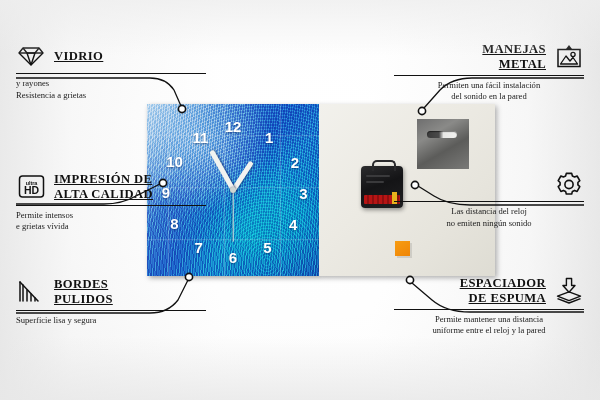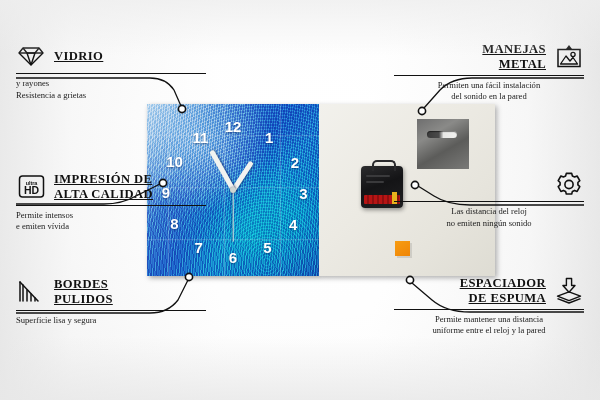--- a/index.html
+++ b/index.html
@@ -244,21 +244,21 @@
         </svg>
       </span>
       <div class="title">
         <div>IMPRESIÓN DE</div>
         <div>ALTA CALIDAD</div>
       </div>
     </div>
     <div class="rule"></div>
     <div class="desc">
       <div>Permite intensos</div>
-      <div>e emiten vívida</div>
+      <div>e grietas vívida</div>
     </div>
   </div>
 
   <div class="feat" id="f-bordes">
     <div class="head">
       <span class="ico">
         <svg width="26" height="24" viewBox="0 0 26 24">
           <g stroke="#111" stroke-width="1.5" stroke-linecap="round">
             <path d="M2 2 L2 21"></path>
               <path d="M2 2 L20 21"></path>

